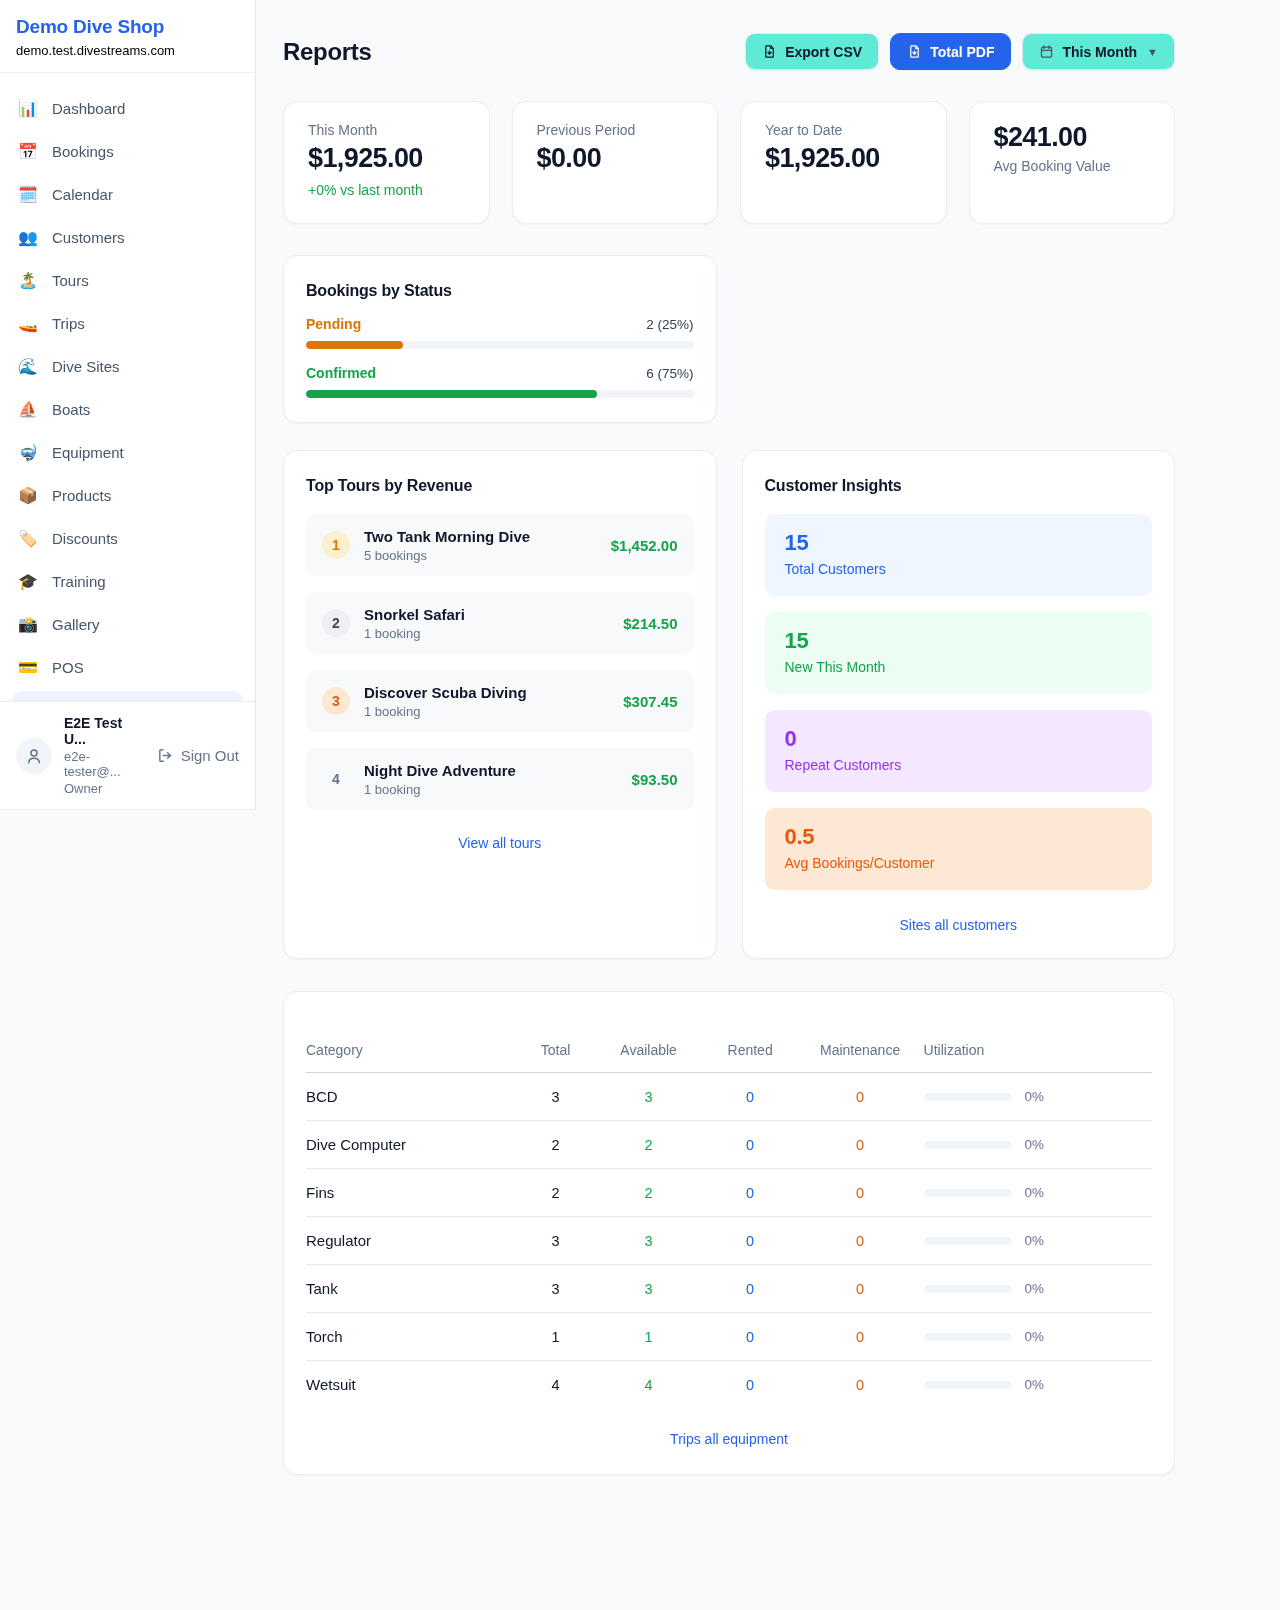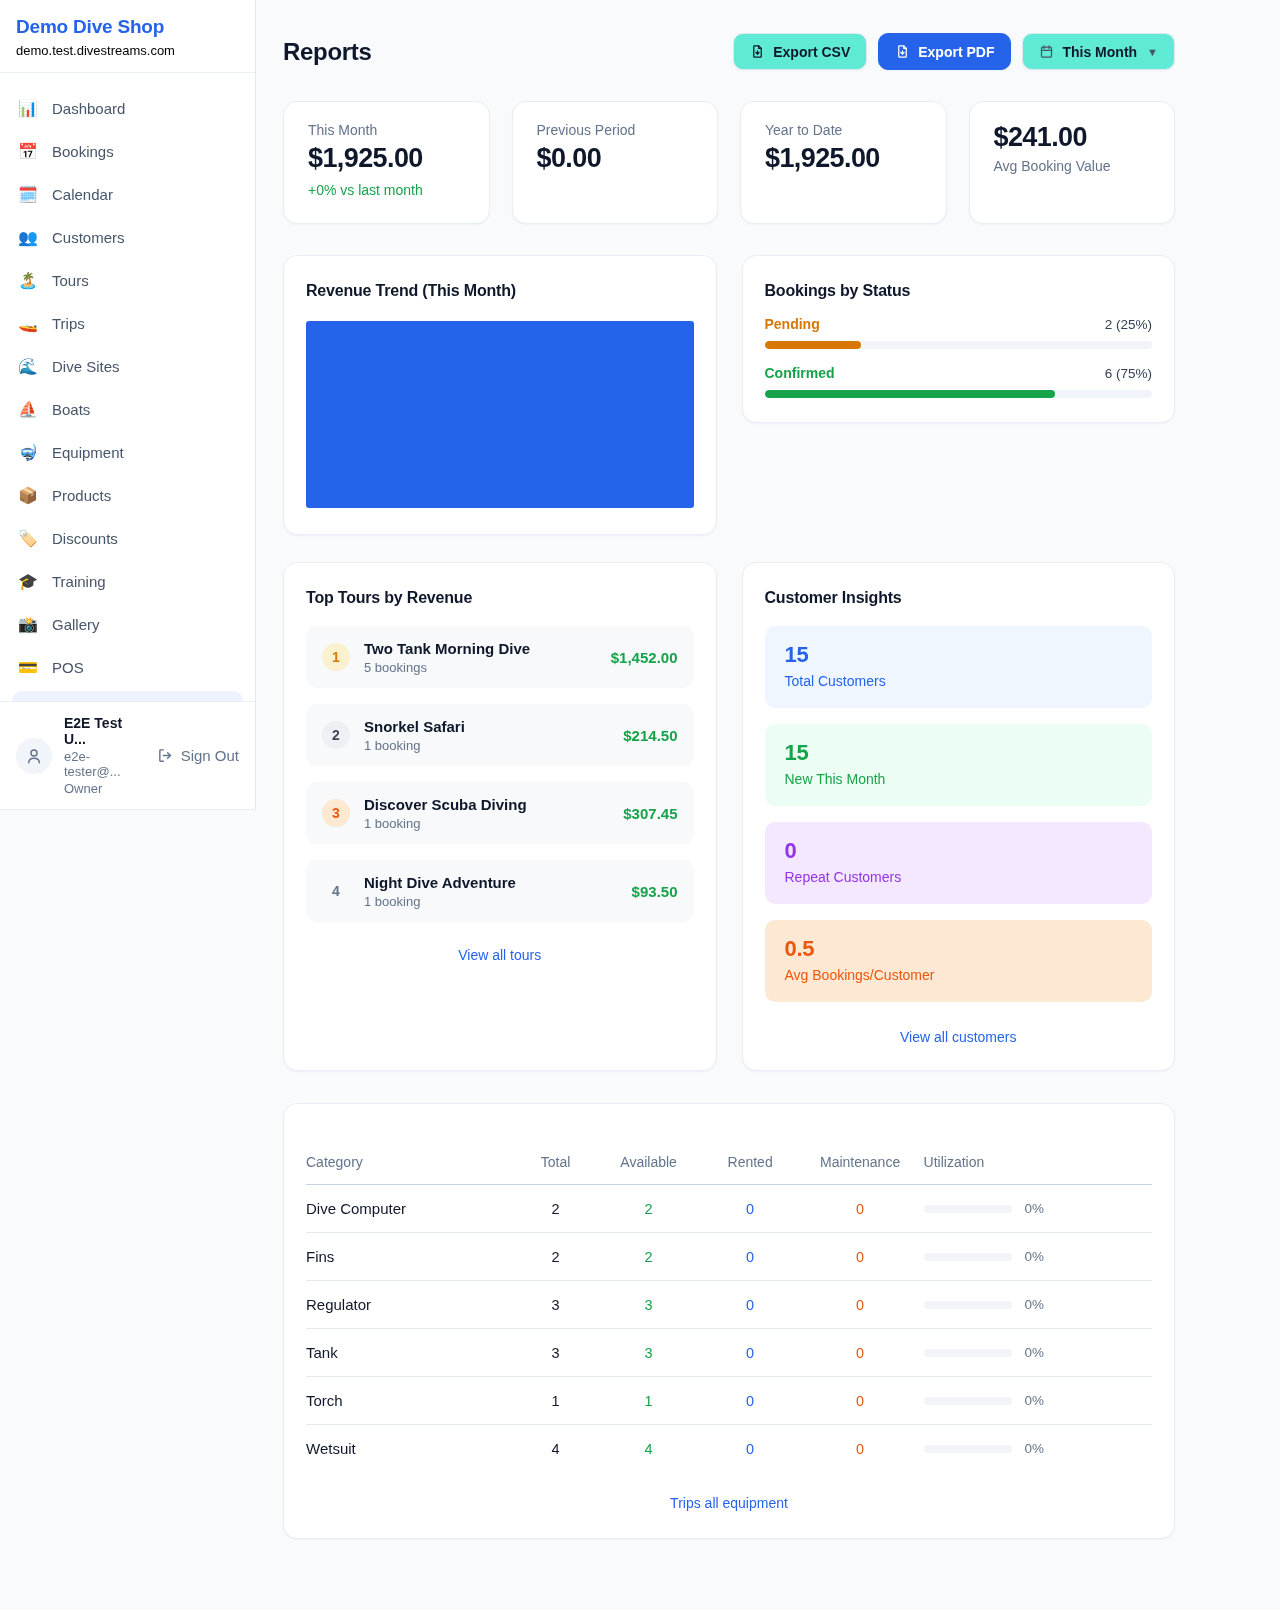--- a/index.html
+++ b/index.html
@@ -233,21 +233,21 @@
             </svg>
           <span>Export CSV</span>
         </button>
         <button class="btn btn-primary">
           <svg class="icon-svg" width="15" height="15" viewBox="0 0 24 24" fill="none" stroke="currentColor" stroke-width="2" stroke-linecap="round" stroke-linejoin="round">
               <path d="M14 3H7a1 1 0 0 0-1 1v16a1 1 0 0 0 1 1h10a1 1 0 0 0 1-1V7z"></path>
               <path d="M14 3v4h4"></path>
               <path d="M12 11v5"></path>
               <path d="M9.5 13.5 12 16l2.5-2.5"></path>
             </svg>
-          <span>Export PDF</span>
+          <span>Total PDF</span>
         </button>
         <button class="btn">
           <svg class="icon-svg" width="15" height="15" viewBox="0 0 24 24" fill="none" stroke="#475569" stroke-width="2" stroke-linecap="round" stroke-linejoin="round">
               <rect x="4" y="5" width="16" height="16" rx="2"></rect>
               <path d="M8 3v4M16 3v4M4 10h16"></path>
             </svg>
           <span>This Month</span>
           <span class="chev">▼</span>
         </button>
       </div>
@@ -267,24 +267,20 @@
         <div class="stat-label">Year to Date</div>
         <div class="stat-value">$1,925.00</div>
       </div>
       <div class="card stat-card value-first">
         <div class="stat-value">$241.00</div>
         <div class="stat-label">Avg Booking Value</div>
       </div>
     </div>
 
     <div class="row2">
-      <div class="card revenue-card">
-        <div class="section-title">Revenue Trend (This Month)</div>
-        <div class="chart-block" style="background: rgb(37, 99, 235);"></div>
-      </div>
       <div class="card status-card">
         <div class="section-title">Bookings by Status</div>
         <div class="status-row">
           <div class="status-head">
             <span class="status-label" style="color: rgb(217, 119, 6);">Pending</span>
             <span class="status-value">2 (25%)</span>
           </div>
           <div class="bar-track">
             <div class="bar-fill" style="width: 25%; background: rgb(217, 119, 6);"></div>
           </div>
@@ -354,38 +350,53 @@
           </div>
           <div class="insight-tile" style="color: rgb(147, 51, 234); background: rgb(243, 232, 255);">
             <div class="insight-value">0</div>
             <div class="insight-label">Repeat Customers</div>
           </div>
           <div class="insight-tile" style="color: rgb(234, 88, 12); background: rgb(252, 232, 211);">
             <div class="insight-value">0.5</div>
             <div class="insight-label">Avg Bookings/Customer</div>
           </div>
         </div>
-        <div class="view-all"><a class="link">View all customers</a></div>
+        <div class="view-all"><a class="link">Sites all customers</a></div>
       </div>
     </div>
 
     <div class="card equipment-card">
       <table class="equip">
         <thead>
           <tr>
             <th class="col-category" style="width:25%">Category</th>
             <th style="width:9%">Total</th>
             <th style="width:13%">Available</th>
             <th style="width:11%">Rented</th>
             <th style="width:15%">Maintenance</th>
             <th class="col-utilization" style="width:27%">Utilization</th>
           </tr>
         </thead>
         <tbody>
           <tr>
+            <td class="cat">BCD</td>
+            <td class="c-total">3</td>
+            <td class="c-avail">3</td>
+            <td class="c-rent">0</td>
+            <td class="c-maint">0</td>
+            <td>
+                <div class="util-cell">
+                  <div class="util-track">
+                    <div class="util-fill" style="width: 0%;"></div>
+                  </div>
+                  <span class="util-label">0%</span>
+                </div>
+              </td>
+          </tr>
+          <tr>
             <td class="cat">Dive Computer</td>
             <td class="c-total">2</td>
             <td class="c-avail">2</td>
             <td class="c-rent">0</td>
             <td class="c-maint">0</td>
             <td>
                 <div class="util-cell">
                   <div class="util-track">
                     <div class="util-fill" style="width: 0%;"></div>
                   </div>

